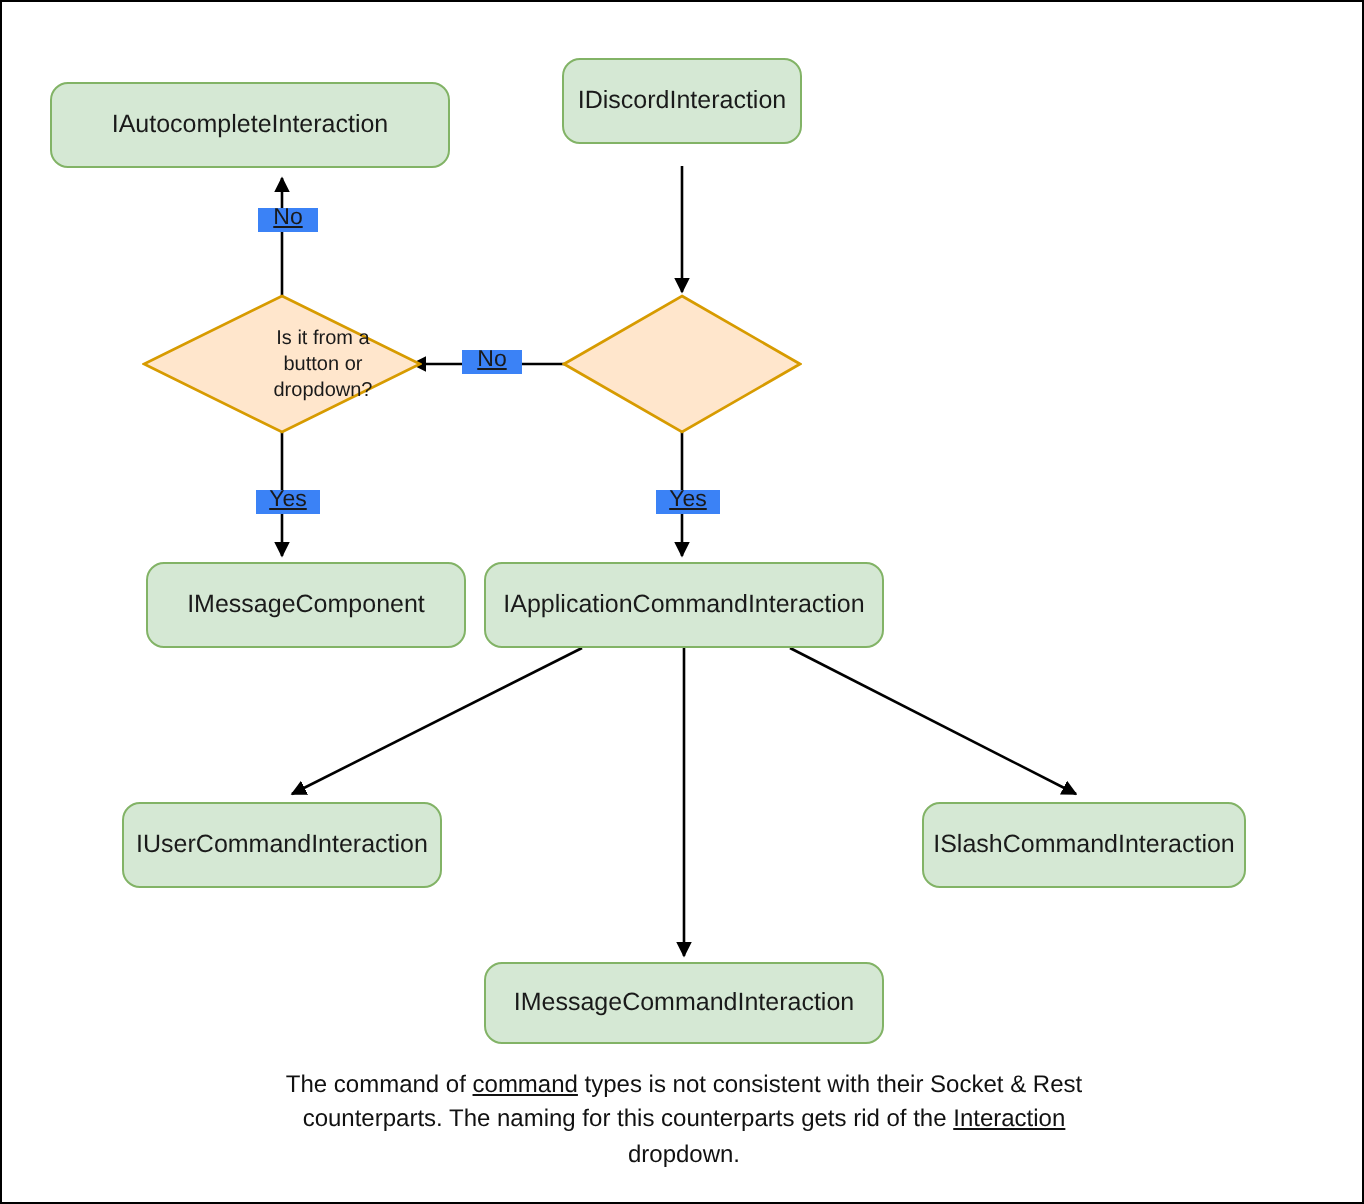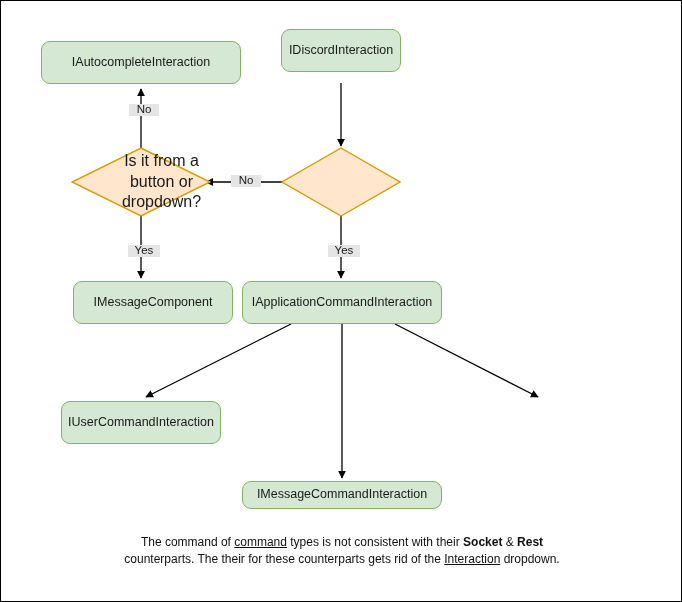--- a/index.html
+++ b/index.html
@@ -52,45 +52,46 @@
     position: absolute;
     left: 0;
     top: 0;
     width: 100%;
     height: 100%;
   }
   .diamond-label {
     position: relative;
     z-index: 2;
     padding: 0 8px;
-    font-size: 16px;
+    font-size: 10px;
     line-height: 1.3;
     white-space: pre-line;
     margin-left: 41px;
   }
   .edge-label {
     position: absolute;
     font-size: 11.5px;
     color: #1a1a1a;
-    background: #e5e5e5;
+    background: #3b82f6;
     padding: 0 2px;
     text-align: center;
     line-height: 1;
+    text-decoration: underline;
   }
   #caption {
     position: absolute;
     left: 121px;
     top: 533px;
     width: 440px;
     text-align: center;
     font-size: 12px;
     line-height: 1.45;
     color: #111111;
   }
-  #caption b { font-weight: bold; }
+  #caption b { font-weight: normal; }
   #caption u { text-decoration: underline; }
 </style>
 </head>
 <body>
 
 <div id="canvas">
 
   <svg id="edges" viewBox="0 0 682 602">
     <defs>
       <marker id="arrow" viewBox="0 0 10 10" refX="9" refY="5" markerWidth="6" markerHeight="6" orient="auto-start-reverse">
@@ -124,21 +125,21 @@
 
     <g>
       <path d="M 341 323 L 341 477" stroke="#000000" stroke-width="1.3" fill="none" marker-end="url(#arrow)"></path>
     </g>
 
     <g>
       <path d="M 394 323 L 537 396" stroke="#000000" stroke-width="1.3" fill="none" marker-end="url(#arrow)"></path>
     </g>
   </svg>
 
-  <div class="node node-box" style="left:40px; top:40px; width:200px; height:43px;">
+  <div class="node node-box" style="left:24px; top:40px; width:200px; height:43px;">
     <span>IAutocompleteInteraction</span>
   </div>
 
   <div class="node node-box" style="left:280px; top:28px; width:120px; height:43px;">
     <span>IDiscordInteraction</span>
   </div>
 
   <div class="node node-diamond" style="left:70px; top:146px; width:140px; height:70px;">
     <svg class="diamond-shape" viewBox="0 0 140 70" preserveAspectRatio="none">
       <polygon points="70,1 139,35 70,69 1,35" fill="#ffe6cc" stroke="#d79b00" stroke-width="1.4"></polygon>
@@ -159,28 +160,31 @@
   </div>
 
   <div class="node node-box" style="left:241px; top:280px; width:200px; height:43px;">
     <span>IApplicationCommandInteraction</span>
   </div>
 
   <div class="node node-box" style="left:60px; top:400px; width:160px; height:43px;">
     <span>IUserCommandInteraction</span>
   </div>
 
+  <div class="node node-box" style="left:460px; top:400px; width:162px; height:43px;">
+    <span>ISlashCommandInteraction</span>
+  </div>
 
-  <div class="node node-box" style="left:241px; top:480px; width:200px; height:28px;">
+  <div class="node node-box" style="left:241px; top:480px; width:200px; height:41px;">
     <span>IMessageCommandInteraction</span>
   </div>
 
   <div class="edge-label" style="left:128px; top:103px; width:26px;">No</div>
 
   <div class="edge-label" style="left:230px; top:174px; width:26px;">No</div>
 
   <div class="edge-label" style="left:127px; top:244px; width:28px;">Yes</div>
 
   <div class="edge-label" style="left:327px; top:244px; width:28px;">Yes</div>
 
-  <div id="caption"><span>The command of </span><u>command</u><span> types is not consistent with their </span><b>Socket</b><span> &amp; </span><b>Rest</b><span> counterparts. The their for these counterparts gets rid of the </span><u>Interaction</u><span> dropdown.</span></div>
+  <div id="caption"><span>The command of </span><u>command</u><span> types is not consistent with their </span><b>Socket</b><span> &amp; </span><b>Rest</b><span> counterparts. The naming for this counterparts gets rid of the </span><u>Interaction</u><span> dropdown.</span></div>
 
 </div>
 
 </body></html>

